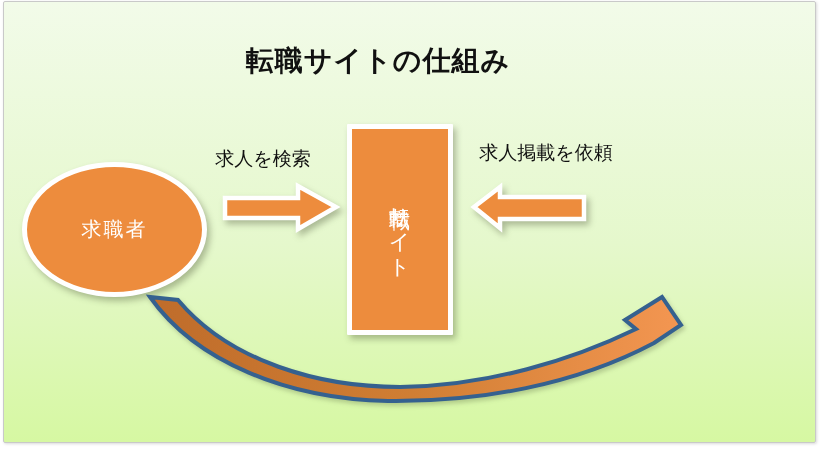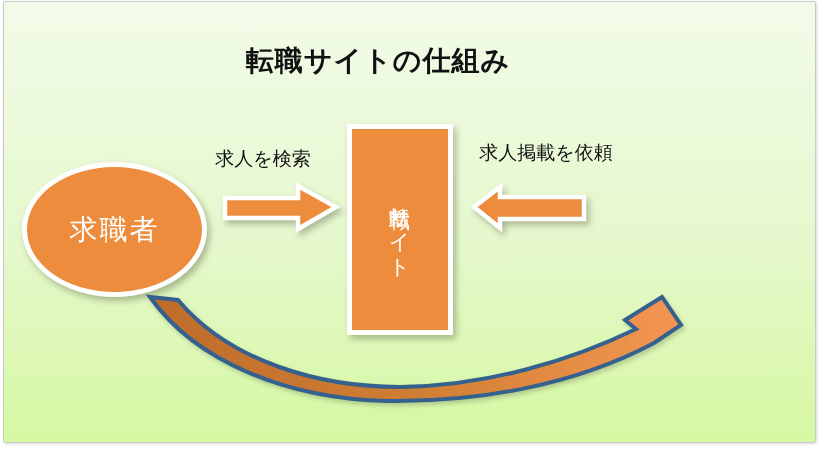--- a/index.html
+++ b/index.html
@@ -27,21 +27,21 @@
     background:var(--shape-orange,#ed8c3d);
     border:5px solid var(--shape-border,#ffffff);
     box-shadow:3px 4px 6px rgba(60,70,40,.35);
     display:flex;align-items:center;justify-content:center;
     color:var(--text-light,#ffffff);
   }
   .ellipse{border-radius:50%;}
   .node-job-seeker{left:22px;top:162px;width:185px;height:135px;}
   .node-company{left:594px;top:161px;width:186px;height:133px;}
   .node-site{left:347px;top:124px;width:106px;height:211px;border-radius:1px;}
-  .node-label{font-size:28px;letter-spacing:2px;}
+  .node-label{font-size:20px;letter-spacing:2px;}
   .vlabel{
     writing-mode:vertical-rl;text-orientation:upright;
     font-size:21px;letter-spacing:1px;line-height:1.1;
   }
   .edge-label{
     position:absolute;transform:translateX(-50%);white-space:nowrap;
     color:var(--text-dark,#111111);font-size:19px;
   }
   .label-search{left:263px;top:146px;}
   .label-post{left:546px;top:140px;}

